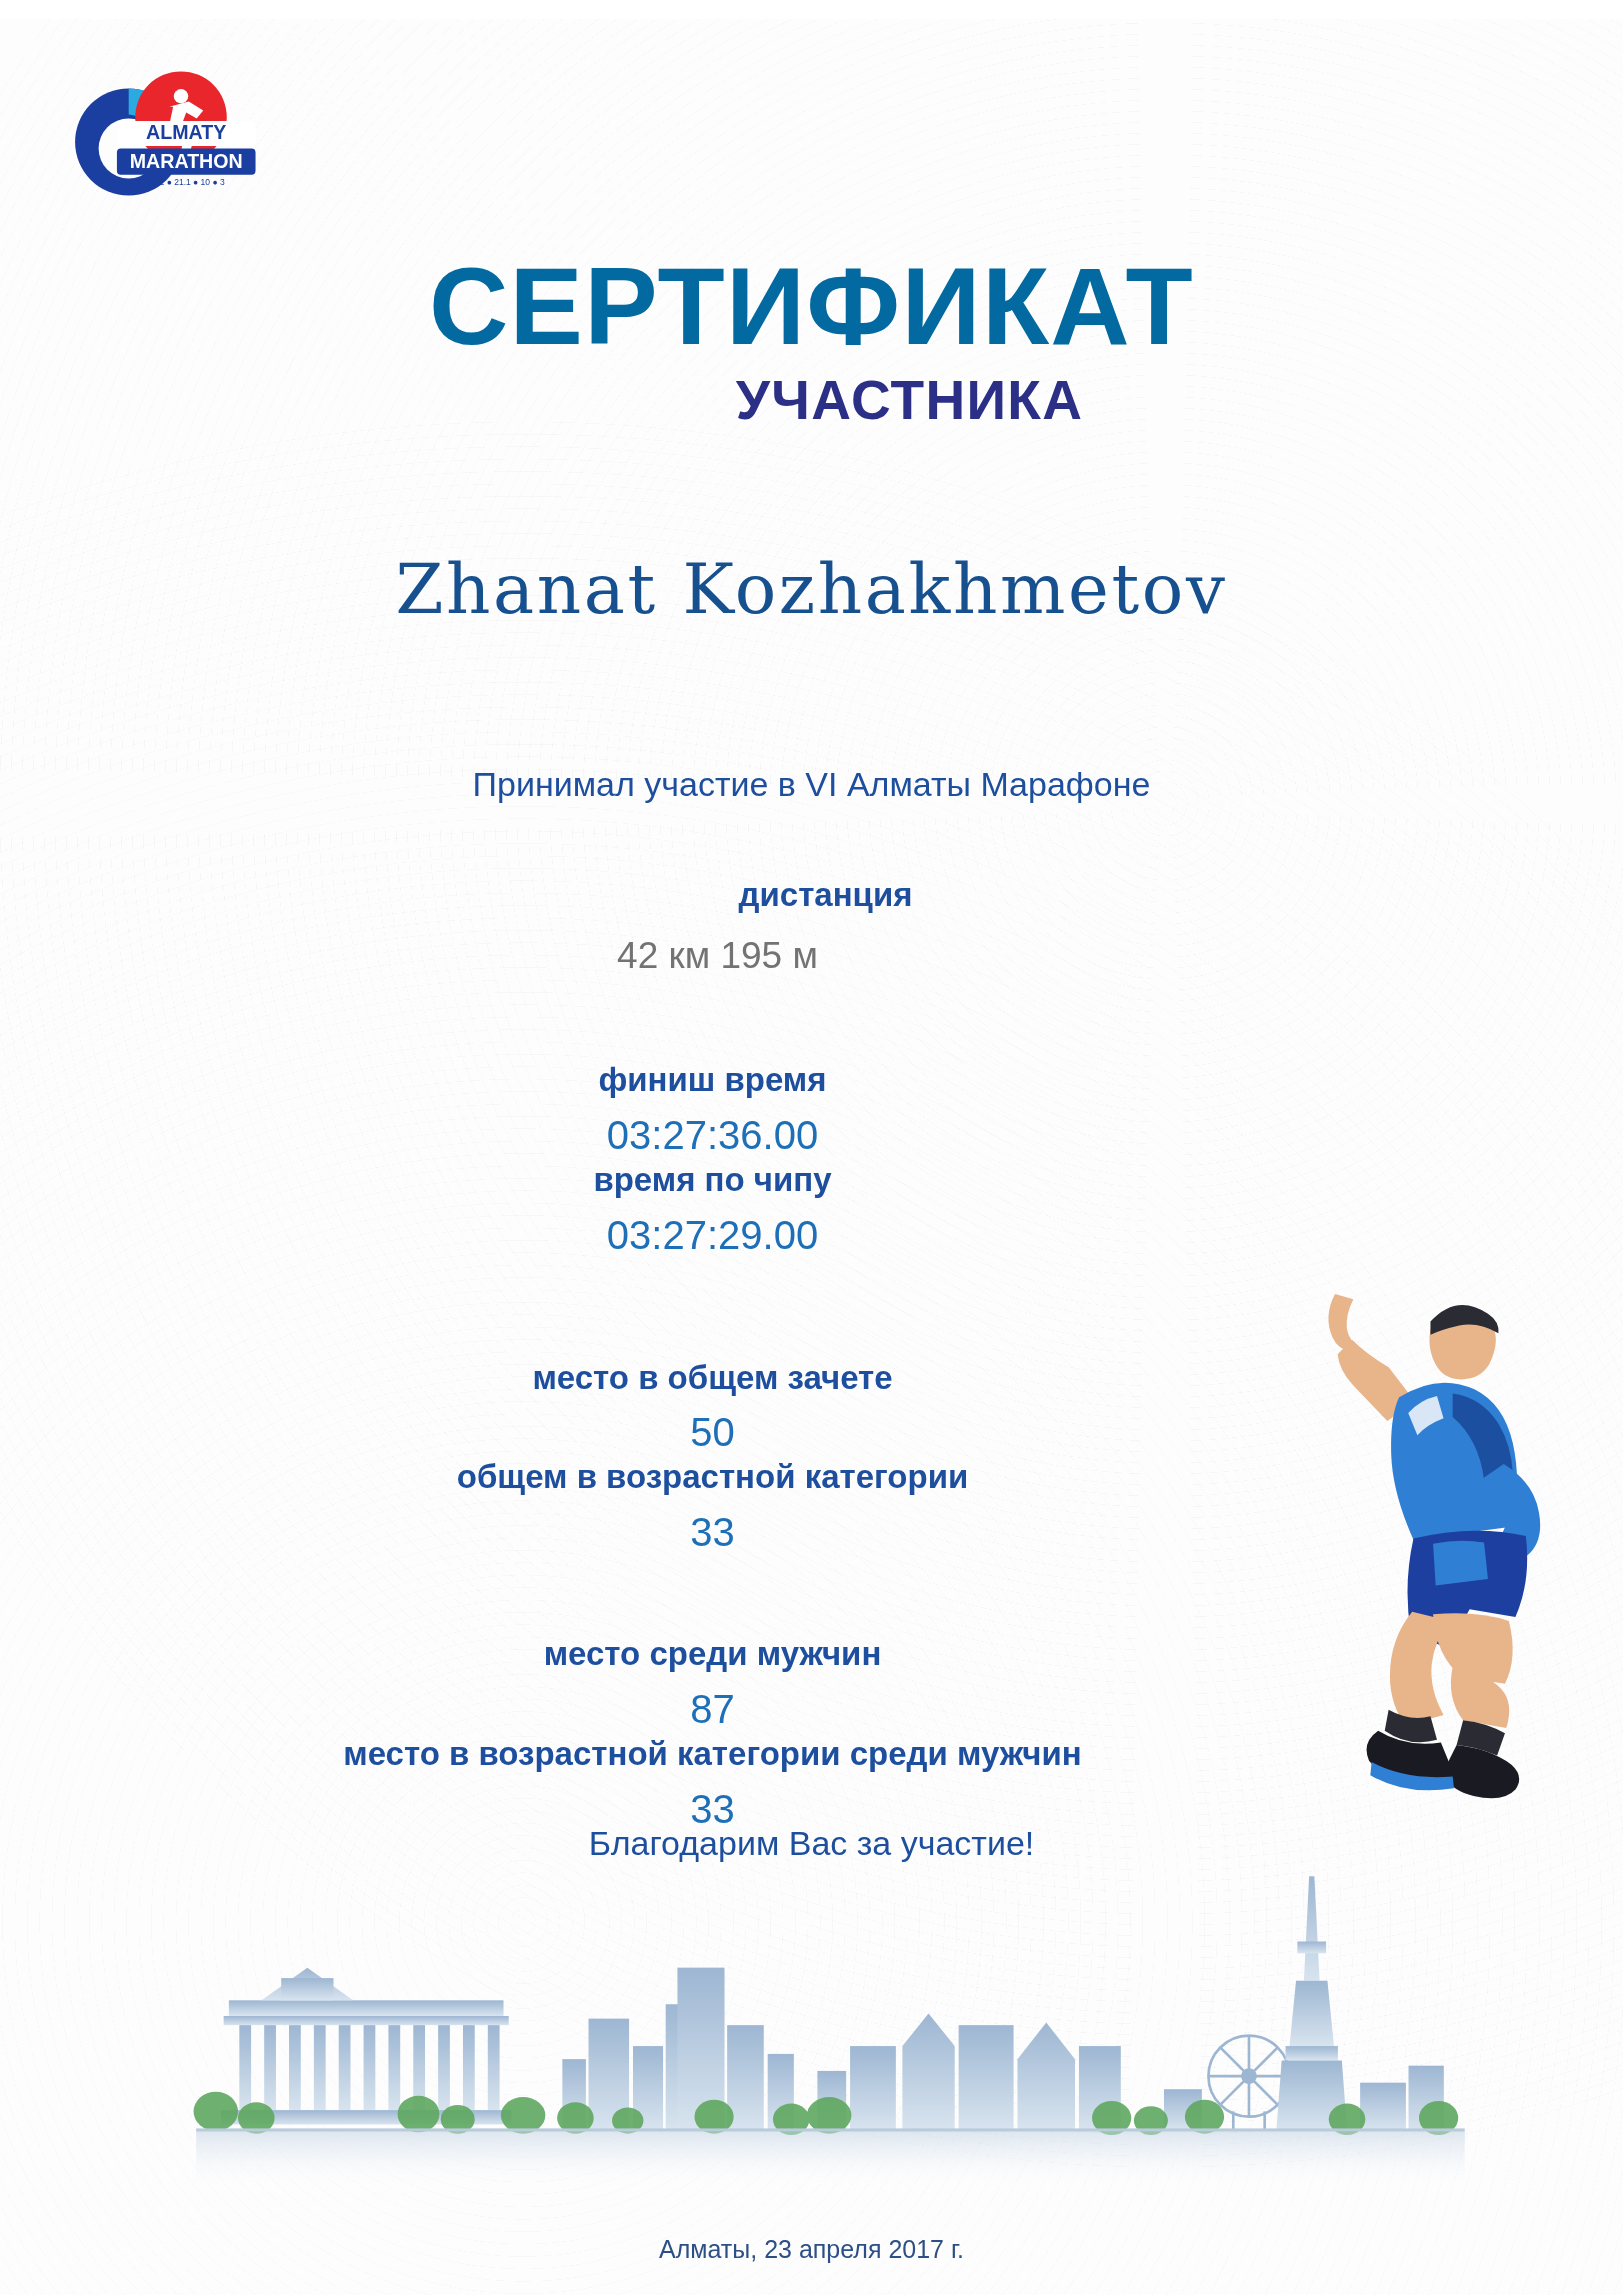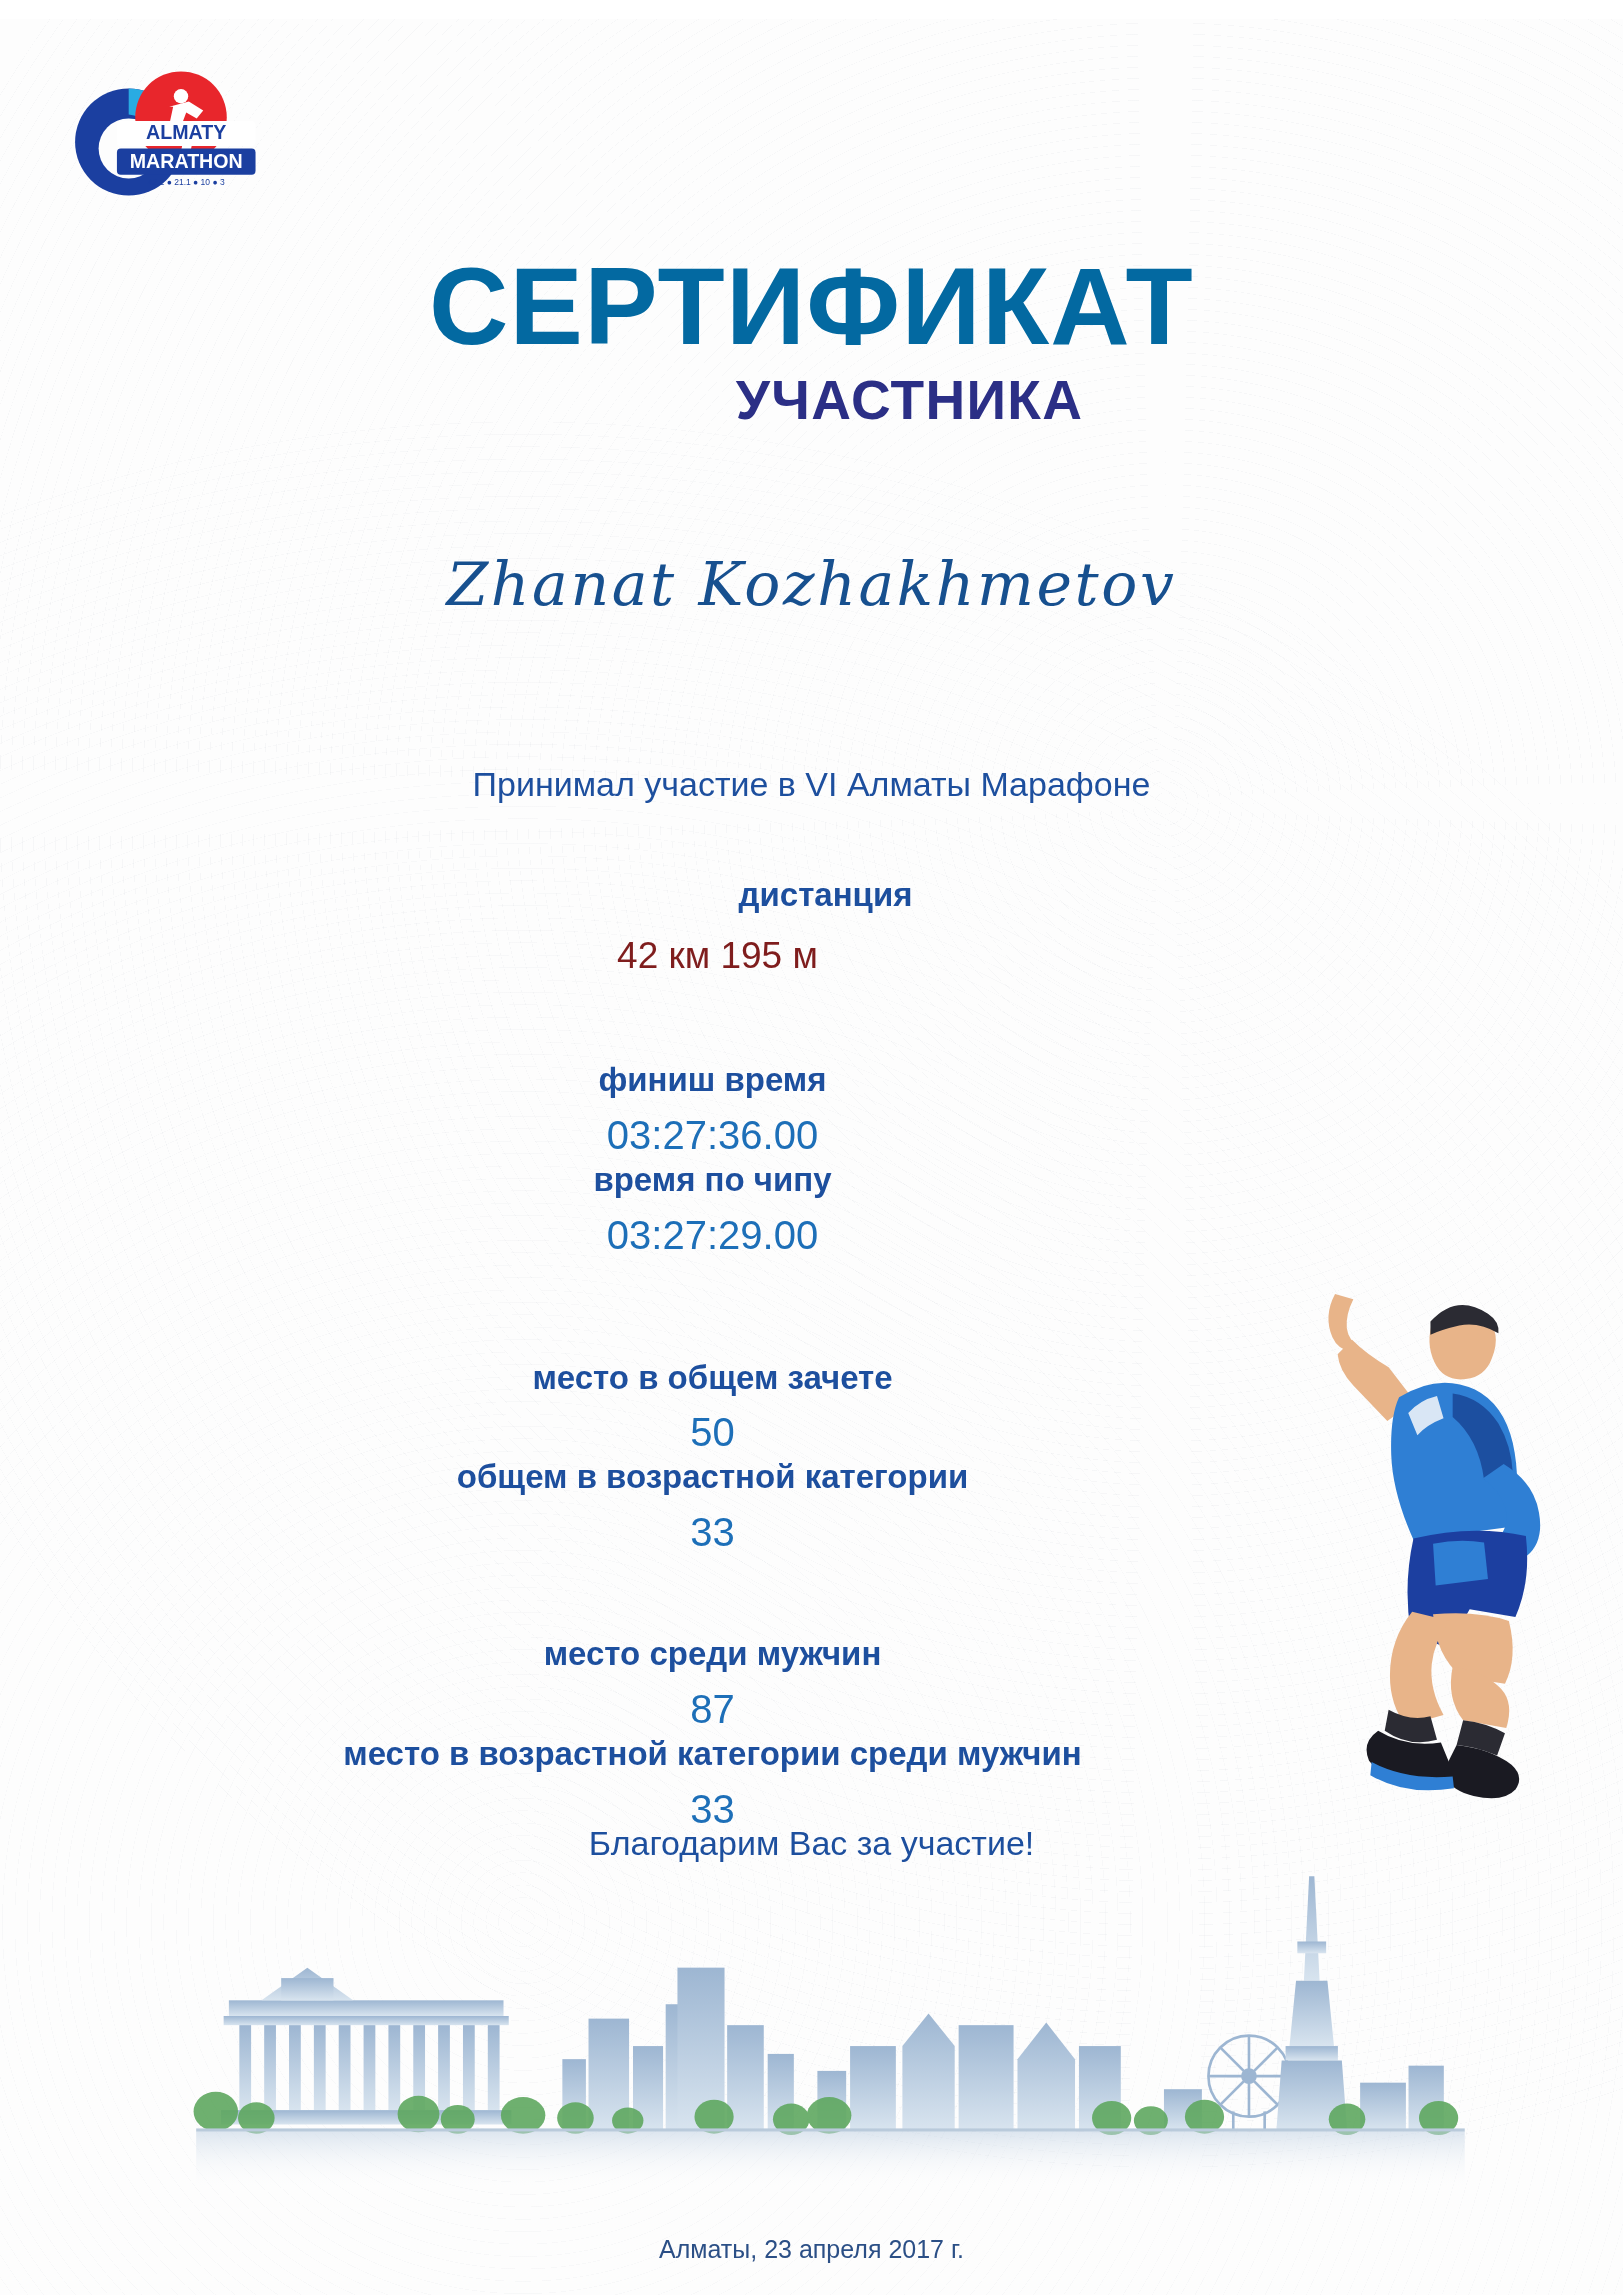--- a/index.html
+++ b/index.html
@@ -93,22 +93,21 @@
     padding-left: 196px;
   }
 
   .name {
     position: absolute;
     left: 0;
     top: 530px;
     width: 1623px;
     text-align: center;
     font-family: "DejaVu Serif", serif;
-    font-style: italic;
-    font-size: 60px;
+    font-size: 69px;
     color: #17508f;
     letter-spacing: 2.6px;
   }
 
   .subtitle {
     position: absolute;
     left: 0;
     top: 746px;
     width: 1623px;
     text-align: center;
@@ -126,21 +125,21 @@
     font-weight: bold;
     color: #1d4f9e;
   }
   .dist-value {
     position: absolute;
     left: 0;
     top: 916px;
     width: 1435px;
     text-align: center;
     font-size: 37px;
-    color: #7f1d1d;
+    color: #737373;
   }
 
   
   .stats {
     position: absolute;
     left: 150px;
     top: 1040px;
     width: 1125px;
   }
   .stat-row {

